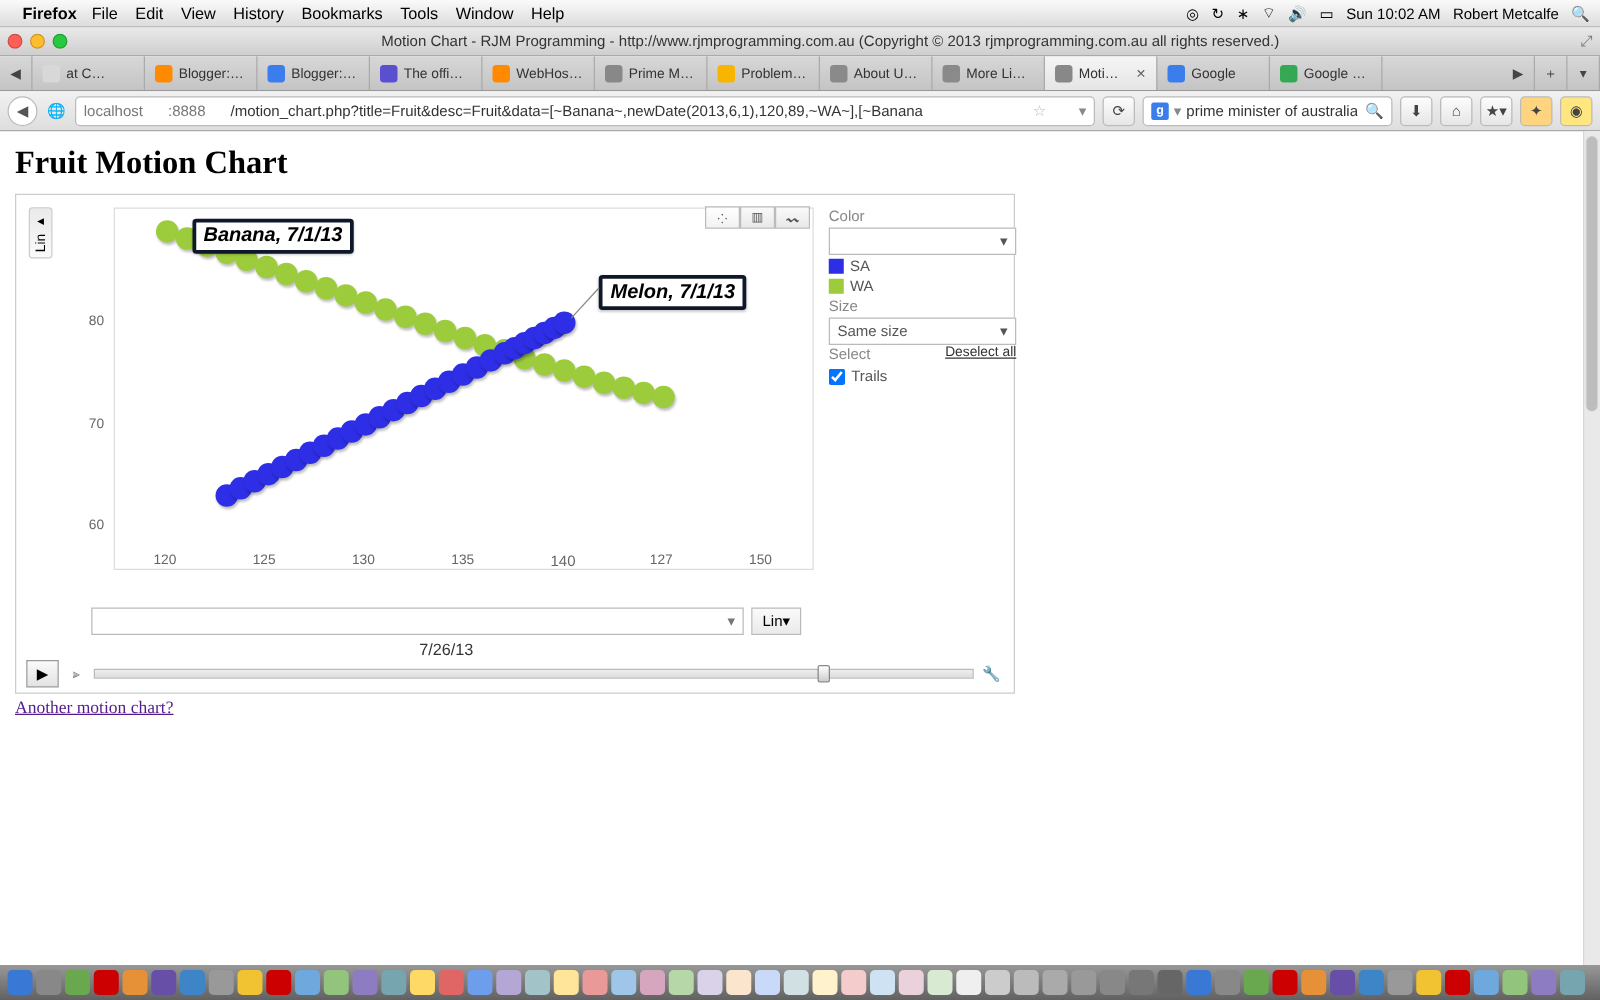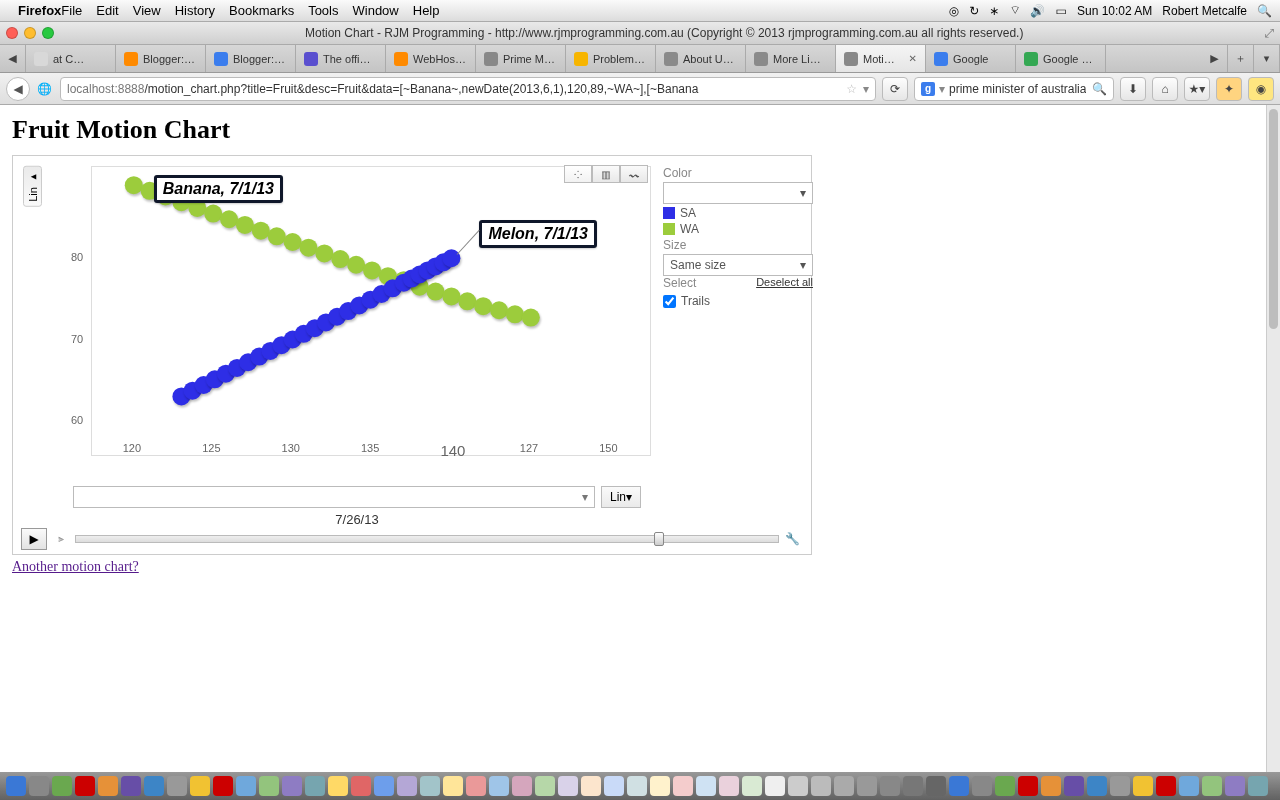--- a/index.html
+++ b/index.html
@@ -1,21 +1,21 @@
 <!DOCTYPE html>
 <html><head>
 <meta charset="utf-8">
 <style>
   * { box-sizing: border-box; margin: 0; padding: 0; }
   body { font-family: "Lucida Grande", Arial, sans-serif; font-size: 12px; background: #fff; width: 1280px; height: 800px; overflow: hidden; }
 
   
   .menubar { height: 22px; background: linear-gradient(#fafafa,#dcdcdc); border-bottom: 1px solid #aaa; display: flex; align-items: center; padding: 0 8px; font-size: 13px; }
   .menubar .apple { font-size: 14px; margin-right: 10px; }
-  .menubar .app { font-weight: bold; }
+  .menubar .app { font-weight: bold; margin-right: 12px; }
   .menubar .mitem { margin-right: 14px; }
   .menubar .spacer { flex: 1; }
   .menubar .ricon { margin-left: 10px; font-size: 12px; }
 
   
   .window { margin: 0; }
   .titlebar { height: 23px; background: linear-gradient(#e9e9e9,#cfcfcf); border-bottom: 1px solid #aaa; display: flex; align-items: center; padding: 0 6px; font-size: 12px; color: #333; }
   .traffic { display: flex; gap: 6px; margin-right: 10px; }
   .tl { width: 12px; height: 12px; border-radius: 50%; border: 0.5px solid rgba(0,0,0,0.2);}
   .tl.red{background:#ff5f57;} .tl.yel{background:#ffbd2e;} .tl.grn{background:#28c940;}
@@ -25,21 +25,21 @@
   .tabstrip { height: 28px; background: linear-gradient(#d7d7d7,#c4c4c4); display:flex; align-items:stretch; border-bottom:1px solid #999; font-size:11px;}
   .tabstrip .navbtn { width:26px; display:flex; align-items:center; justify-content:center; color:#444; border-right:1px solid #aaa;}
   .tab { display:flex; align-items:center; gap:5px; padding:0 8px; border-right:1px solid #aaa; min-width:90px; max-width:110px; overflow:hidden; white-space:nowrap; color:#333;}
   .tab.active { background: linear-gradient(#f5f5f5,#e5e5e5);}
   .tab .fav { width:14px; height:14px; border-radius:3px; display:inline-block;}
   .tab .x { margin-left:auto; color:#666; font-size:10px;}
 
   
   .urlrow { height: 32px; background: linear-gradient(#f1f1f1,#dedede); border-bottom:1px solid #aaa; display:flex; align-items:center; padding:0 6px; gap:6px; font-size:12px;}
   .navcircle { width:24px; height:24px; border-radius:50%; background:#fff; border:1px solid #bbb; display:flex; align-items:center; justify-content:center; color:#555;}
-  .urlbox { flex:1; height:24px; background:#fff; border:1px solid #bbb; border-radius:4px; display:flex; align-items:center; padding:0 6px; color:#555; overflow:hidden;}
+  .urlbox { flex:1; height:24px; background:#fff; border:1px solid #bbb; border-radius:4px; display:flex; align-items:center; padding:0 6px; color:#555; overflow:hidden;gap:20px;}
   .urlbox .host { color:#777;} .urlbox .port{color:#777;} .urlbox .path{color:#333;}
   .searchbox { width:200px; height:24px; background:#fff; border:1px solid #bbb; border-radius:4px; display:flex; align-items:center; padding:0 6px; gap:4px; color:#333;}
   .sqbtn { width:26px; height:24px; border:1px solid #bbb; border-radius:4px; background:linear-gradient(#fdfdfd,#e6e6e6); display:flex; align-items:center; justify-content:center; color:#444;}
 
   
   .page { padding: 10px 12px; }
   h1.page-title { font-family: "Times New Roman", serif; font-size: 26px; font-weight: bold; margin-bottom: 10px; }
 
   .chartbox { border:1px solid #ccc; width: 800px; height: 400px; position:relative; background:#fff;}
   .plot { position:absolute; left:78px; top:10px; width:560px; height:290px; background:#fff; border:1px solid #ddd;}
@@ -274,21 +274,21 @@
       <div id="yticks">
           <div class="ticky" style="position: absolute; left: 58px; top: 257.75px; font-size: 11px; color: rgb(102, 102, 102);">60</div>
           <div class="ticky" style="position: absolute; left: 58px; top: 176.5px; font-size: 11px; color: rgb(102, 102, 102);">70</div>
           <div class="ticky" style="position: absolute; left: 58px; top: 95.25px; font-size: 11px; color: rgb(102, 102, 102);">80</div>
         </div>
       <div id="xticks">
           <div class="tickx" style="position: absolute; top: 286px; left: 109.765px; font-size: 11px; color: rgb(102, 102, 102);">120</div>
           <div class="tickx" style="position: absolute; top: 286px; left: 189.176px; font-size: 11px; color: rgb(102, 102, 102);">125</div>
           <div class="tickx" style="position: absolute; top: 286px; left: 268.588px; font-size: 11px; color: rgb(102, 102, 102);">130</div>
           <div class="tickx" style="position: absolute; top: 286px; left: 348px; font-size: 11px; color: rgb(102, 102, 102);">135</div>
-          <div class="tickx" style="position: absolute; top: 286px; left: 427.412px; font-size: 15px; color: rgb(102, 102, 102);">140</div>
+          <div class="tickx" style="position: absolute; top: 286px; left: 427.412px; font-size: 12px; color: rgb(102, 102, 102);">140</div>
           <div class="tickx" style="position: absolute; top: 286px; left: 506.824px; font-size: 11px; color: rgb(102, 102, 102);">127</div>
           <div class="tickx" style="position: absolute; top: 286px; left: 586.235px; font-size: 11px; color: rgb(102, 102, 102);">150</div>
         </div>
 
       <div class="sidepanel">
         <div class="hdr">Color</div>
         <div class="sel">
             <span></span>
             <span>▾</span>
           </div>

